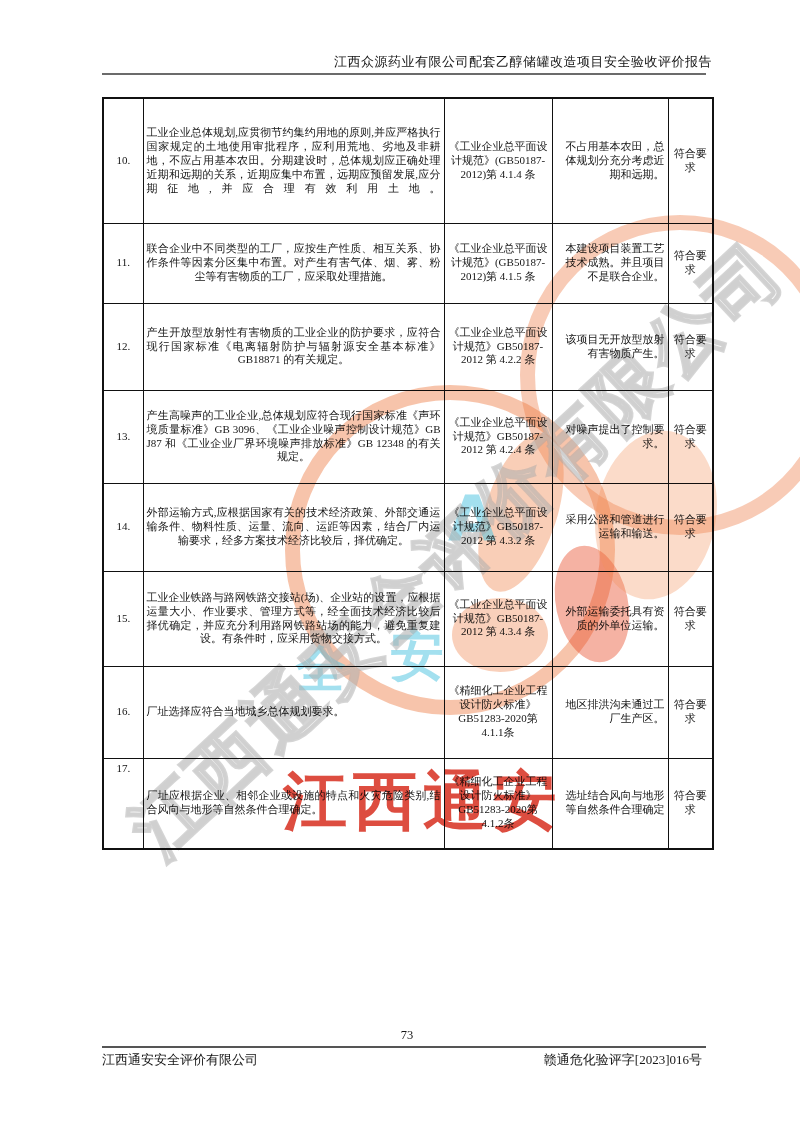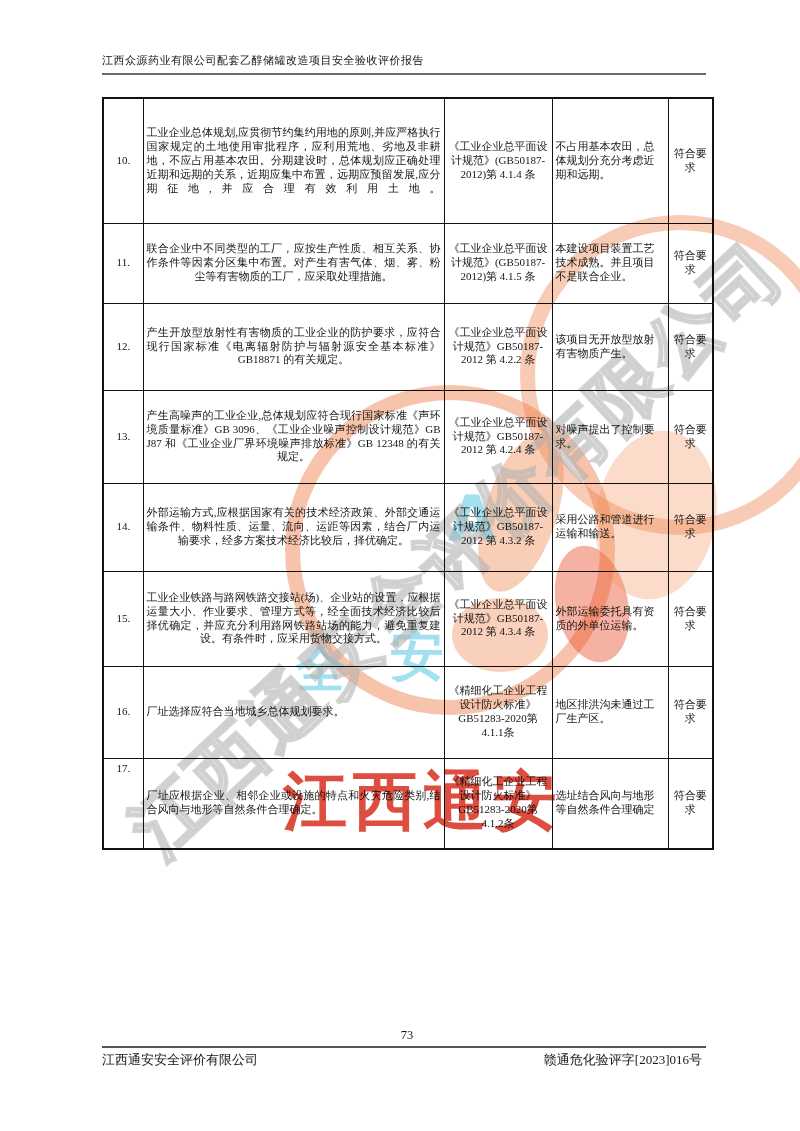--- a/index.html
+++ b/index.html
@@ -1,33 +1,33 @@
 <!DOCTYPE html>
 <html><head>
 <meta charset="utf-8">
 <style>
   html,body{margin:0;padding:0;background:#fff;}
   body{width:800px;height:1131px;position:relative;overflow:hidden;
        font-family:"Liberation Serif","DejaVu Serif",serif;color:#151515;}
 
   
-  .doc-title{position:absolute;left:102px;top:53px;width:610px;text-align:left;
-             font-size:11px;letter-spacing:.5px;white-space:nowrap;}
+  .doc-title{position:absolute;left:102px;top:53px;width:610px;text-align:right;
+             font-size:13px;letter-spacing:.5px;white-space:nowrap;}
   .head-rule{position:absolute;left:102px;top:73px;width:604px;height:2px;background:#6b6b6b;}
 
   
   table.eval{position:absolute;left:102px;top:97px;width:610px;
              border-collapse:collapse;table-layout:fixed;}
   table.eval td{border:1.4px solid #111;font-size:11px;line-height:1.27;
                 padding:2px 3px;vertical-align:middle;overflow:hidden;}
   table.eval{border:2px solid #111;}
   td.c-no{text-align:center;font-size:14px;font-family:"Liberation Serif",serif;}
   td.c-content{}
   td.c-standard{text-align:center;margin-top:29px;}
-  td.c-eval{text-align:left;}
+  td.c-eval{text-align:right;}
   td.c-result{text-align:center;margin-left:20px;}
   .j-full{text-align:justify;text-align-last:justify;}
   .j-center{text-align:justify;text-align-last:center;}
   .j-left{text-align:justify;text-align-last:left;}
   .center{text-align:center;}
   tr.num-top td.c-no{vertical-align:top;padding-top:3px;}
   
   tbody tr:nth-child(1){height:125px;}
   tbody tr:nth-child(2){height:80px;}
   tbody tr:nth-child(3){height:87px;}

